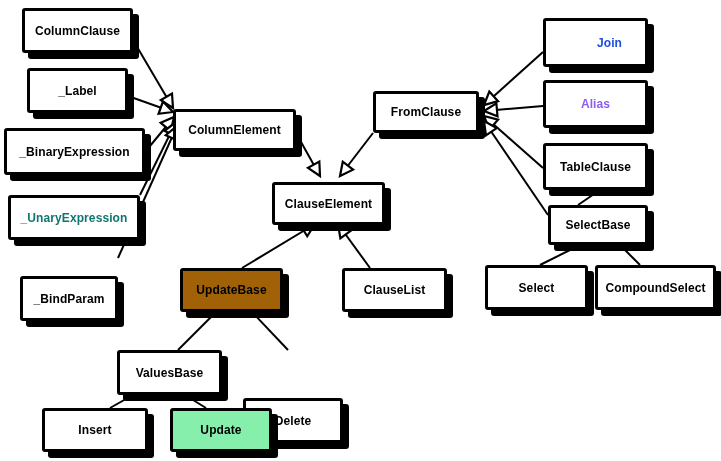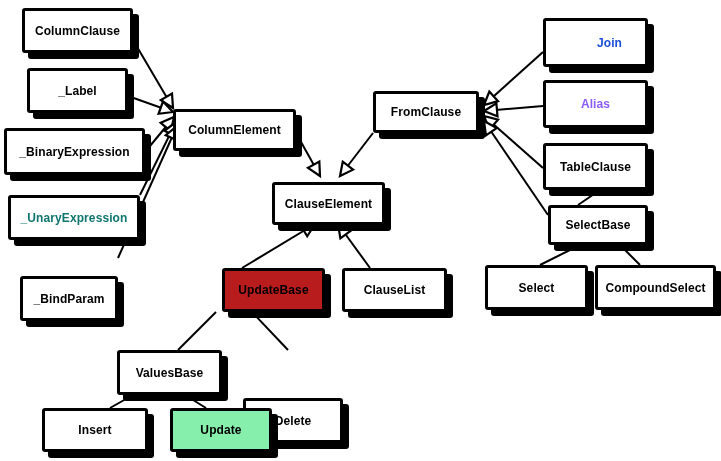--- a/index.html
+++ b/index.html
@@ -162,21 +162,21 @@
       </div>
       <div class="uml-node" style="left: 548px; top: 205px; width: 100px; height: 40px; background: rgb(255, 255, 255); border-color: rgb(0, 0, 0); box-shadow: rgb(0, 0, 0) 6px 6px 0px 0px;">
         <span class="uml-node-label" style="color: rgb(0, 0, 0);">SelectBase</span>
       </div>
       <div class="uml-node" style="left: 485px; top: 265px; width: 103px; height: 45px; background: rgb(255, 255, 255); border-color: rgb(0, 0, 0); box-shadow: rgb(0, 0, 0) 6px 6px 0px 0px;">
         <span class="uml-node-label" style="color: rgb(0, 0, 0);">Select</span>
       </div>
       <div class="uml-node" style="left: 595px; top: 265px; width: 121px; height: 45px; background: rgb(255, 255, 255); border-color: rgb(0, 0, 0); box-shadow: rgb(0, 0, 0) 6px 6px 0px 0px;">
         <span class="uml-node-label" style="color: rgb(0, 0, 0);">CompoundSelect</span>
       </div>
-      <div class="uml-node" style="left: 180px; top: 268px; width: 103px; height: 44px; background: #b91c1c; border-color: rgb(0, 0, 0); box-shadow: rgb(0, 0, 0) 6px 6px 0px 0px; margin-left: 42px;">
+      <div class="uml-node" style="left: 180px; top: 268px; width: 103px; height: 44px; background: #a16207; border-color: rgb(0, 0, 0); box-shadow: rgb(0, 0, 0) 6px 6px 0px 0px;">
         <span class="uml-node-label" style="color: rgb(0, 0, 0);">UpdateBase</span>
       </div>
       <div class="uml-node" style="left: 342px; top: 268px; width: 105px; height: 44px; background: rgb(255, 255, 255); border-color: rgb(0, 0, 0); box-shadow: rgb(0, 0, 0) 6px 6px 0px 0px;">
         <span class="uml-node-label" style="color: rgb(0, 0, 0);">ClauseList</span>
       </div>
       <div class="uml-node" style="left: 117px; top: 350px; width: 105px; height: 45px; background: rgb(255, 255, 255); border-color: rgb(0, 0, 0); box-shadow: rgb(0, 0, 0) 6px 6px 0px 0px;">
         <span class="uml-node-label" style="color: rgb(0, 0, 0);">ValuesBase</span>
       </div>
       <div class="uml-node" style="left: 243px; top: 350px; width: 100px; height: 45px; background: rgb(255, 255, 255); border-color: rgb(0, 0, 0); box-shadow: rgb(0, 0, 0) 6px 6px 0px 0px; margin-top: 48px;">
         <span class="uml-node-label" style="color: rgb(0, 0, 0);">Delete</span>

